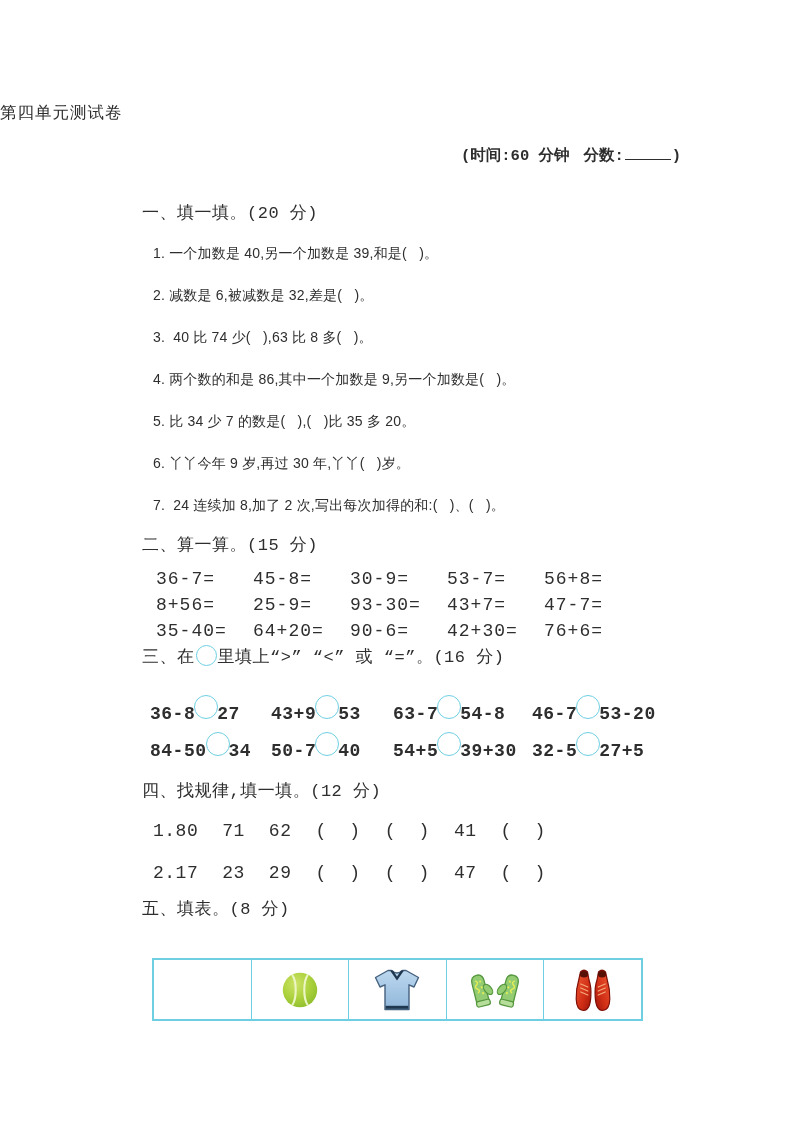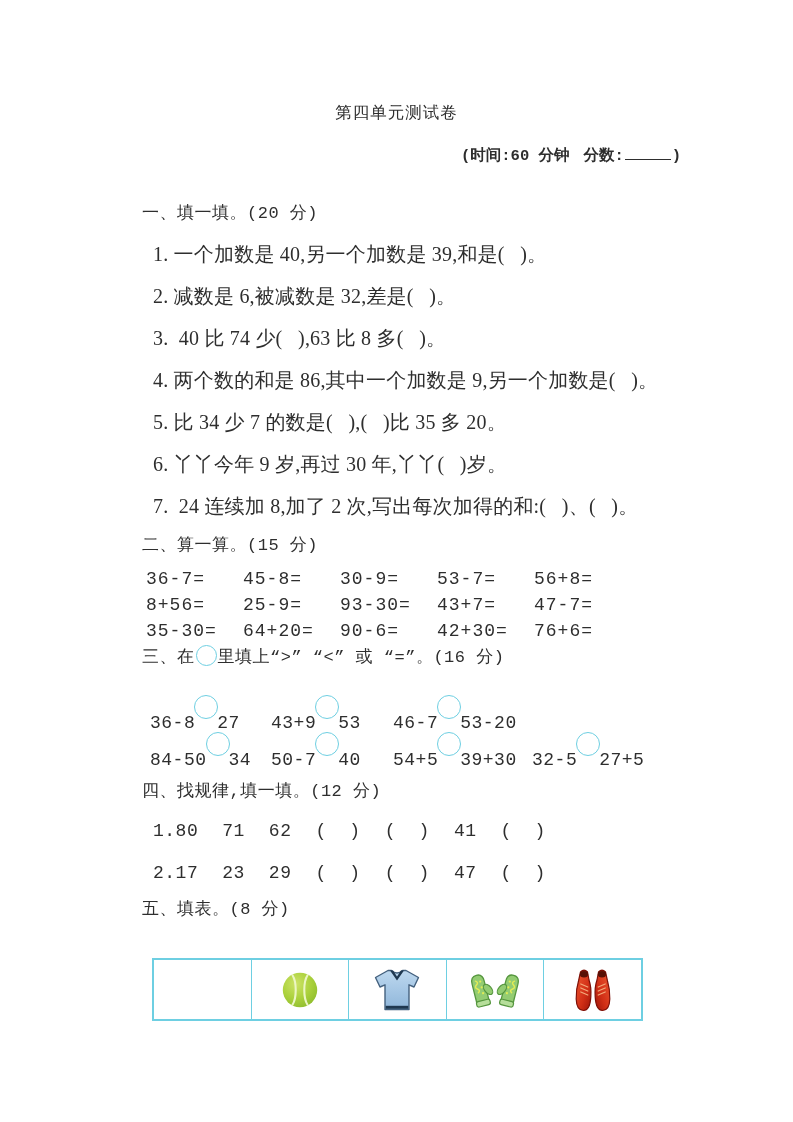--- a/index.html
+++ b/index.html
@@ -11,21 +11,21 @@
     background: #ffffff;
     color: #2e2e2e;
     font-family: "Liberation Serif", serif;
     overflow: hidden;
   }
   .title {
     position: absolute;
     top: 102px;
     left: 0;
     width: 100%;
-    text-align: center;
+    text-align: left;
     font-size: 16.5px;
     letter-spacing: 1px;
   }
   .info {
     position: absolute;
     top: 145px;
     left: 461px;
     font-family: "Liberation Mono", "Liberation Sans", sans-serif;
     font-size: 15.5px;
     font-weight: 600;
@@ -44,27 +44,27 @@
     font-size: 17px;
     line-height: 22px;
     letter-spacing: 0.5px;
     white-space: pre;
     font-family: "Liberation Mono", serif;
     margin-left: 22px;
   }
   
   .fill-items {
     margin: 8px 0 0 33px;
-    font-family: Liberation Serif, serif;
-    font-size: 20px;
+    font-family: Liberation Sans, sans-serif;
+    font-size: 14px;
   }
   .fill-item { height: 42px; display: flex; align-items: center; white-space: pre; letter-spacing: 0.2px; }
   
   .calc-grid {
-    margin: 9px 0 0 26px;
+    margin: 9px 0 0 36px;
     display: grid;
     grid-template-columns: repeat(5, 97px);
     font-family: "Liberation Mono", monospace;
     font-size: 18px;
     letter-spacing: 1px;
   }
   .calc-cell { height: 26px; line-height: 26px; white-space: pre; }
   
   .h-circle {
     display: inline-block;
@@ -75,21 +75,21 @@
     margin: 0 1px;
     background: #fff;
   }
   .cmp-rows {
     margin: 26px 0 0 30px;
     font-family: "Liberation Mono", monospace;
     font-size: 18px;
     letter-spacing: 0.5px;
   }
   .cmp-row { height: 37px; display: flex; align-items: center; }
-  .cmp-pair { display: inline-flex; align-items: flex-end; white-space: pre; }
+  .cmp-pair { display: inline-flex; align-items: center; white-space: pre; font-weight: bold; }
   .cmp-pair:nth-child(1) { width: 121px; }
   .cmp-pair:nth-child(2) { width: 122px; }
   .cmp-pair:nth-child(3) { width: 139px; }
   .cmp-circle {
     flex: 0 0 auto;
     width: 24px; height: 24px;
     border: 1.6px solid #6ecfe2;
     border-radius: 50%;
     margin: 0 -1px 14px -1px;
     background: #fff;
@@ -145,34 +145,35 @@
         <span class="calc-cell">36-7=</span>
         <span class="calc-cell">45-8=</span>
         <span class="calc-cell">30-9=</span>
         <span class="calc-cell">53-7=</span>
         <span class="calc-cell">56+8=</span>
         <span class="calc-cell">8+56=</span>
         <span class="calc-cell">25-9=</span>
         <span class="calc-cell">93-30=</span>
         <span class="calc-cell">43+7=</span>
         <span class="calc-cell">47-7=</span>
-        <span class="calc-cell">35-30=</span>
+        <span class="calc-cell">35-40=</span>
         <span class="calc-cell">64+20=</span>
         <span class="calc-cell">90-6=</span>
         <span class="calc-cell">42+30=</span>
         <span class="calc-cell">76+6=</span>
       </div>
   </section>
 
   <section class="sec" style="top:645px">
     <div class="sec-heading"><span>三、在</span><span class="h-circle"></span><span>里填上“&gt;” “&lt;” 或 “=”。(16 分)</span></div>
     <div class="cmp-rows" id="cmp-rows">
         <div class="cmp-row">
           <span class="cmp-pair"><span class="cmp-left">36-8</span><span class="cmp-circle"></span><span class="cmp-right">27</span></span>
           <span class="cmp-pair"><span class="cmp-left">43+9</span><span class="cmp-circle"></span><span class="cmp-right">53</span></span>
+          <span class="cmp-pair"><span class="cmp-left">63-7</span><span class="cmp-circle"></span><span class="cmp-right">54-8</span></span>
           <span class="cmp-pair"><span class="cmp-left">46-7</span><span class="cmp-circle"></span><span class="cmp-right">53-20</span></span>
         </div>
         <div class="cmp-row">
           <span class="cmp-pair"><span class="cmp-left">84-50</span><span class="cmp-circle"></span><span class="cmp-right">34</span></span>
           <span class="cmp-pair"><span class="cmp-left">50-7</span><span class="cmp-circle"></span><span class="cmp-right">40</span></span>
           <span class="cmp-pair"><span class="cmp-left">54+5</span><span class="cmp-circle"></span><span class="cmp-right">39+30</span></span>
           <span class="cmp-pair"><span class="cmp-left">32-5</span><span class="cmp-circle"></span><span class="cmp-right">27+5</span></span>
         </div>
       </div>
   </section>

